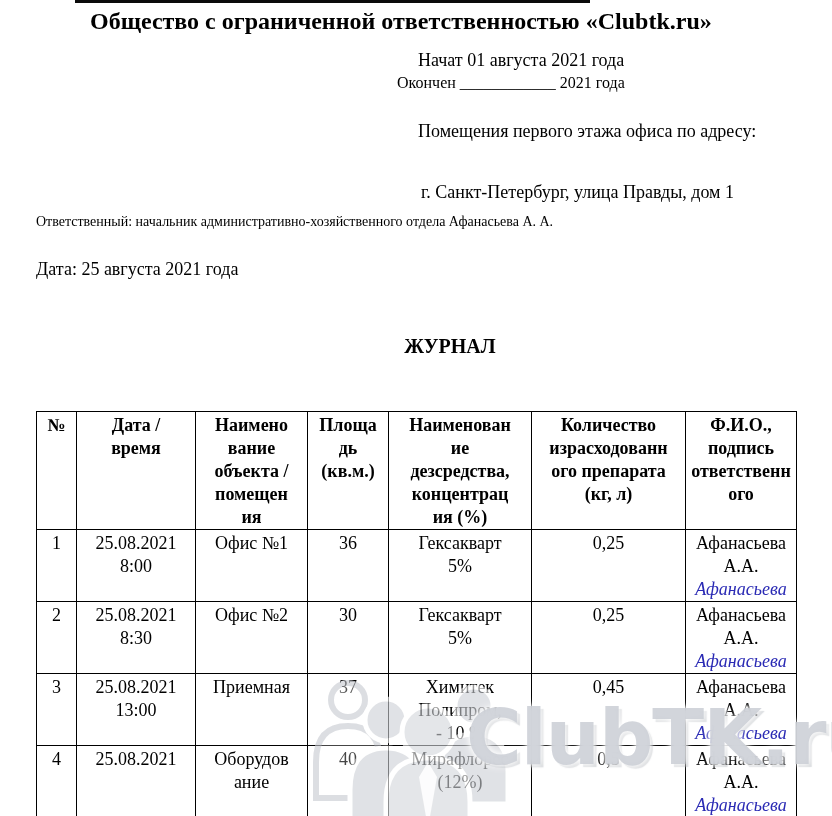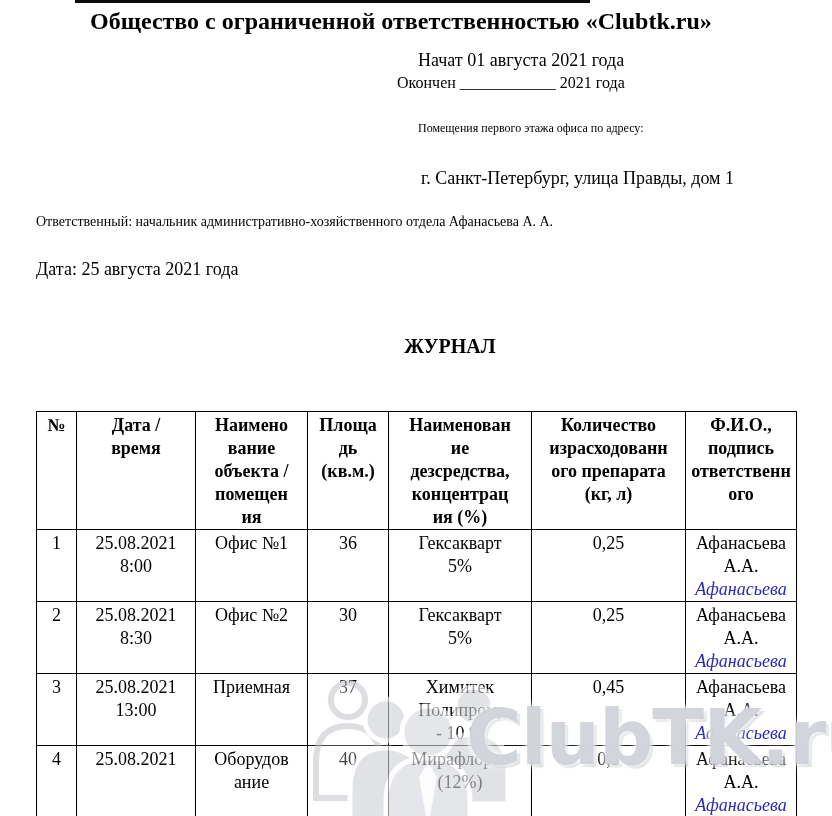--- a/index.html
+++ b/index.html
@@ -9,22 +9,22 @@
     font-family:"Liberation Serif","DejaVu Serif",serif;
     color:#000;
   }
   .abs{position:absolute;}
   
   #top-edge-line{left:75px;top:0;width:515px;height:3px;background:#0b0b0b;}
   
   #org-title{left:90px;top:8px;font-size:24px;font-weight:bold;white-space:nowrap;}
   #started-line{left:418px;top:50px;font-size:18px;white-space:nowrap;}
   #ended-line{left:397px;top:74px;font-size:16px;white-space:nowrap;}
-  #premises-line{left:418px;top:121px;font-size:12px;white-space:nowrap;}
-  #address-line{left:421px;top:168px;font-size:18px;white-space:nowrap;}
+  #premises-line{left:418px;top:121px;font-size:18px;white-space:nowrap;}
+  #address-line{left:421px;top:182px;font-size:18px;white-space:nowrap;}
   #responsible-line{left:36px;top:214px;font-size:14px;white-space:nowrap;}
   #date-line{left:36px;top:259px;font-size:18px;white-space:nowrap;}
   #journal-title{left:0;top:332px;width:832px;text-align:center;font-weight:bold;font-size:20px;line-height:28px;padding-left:34px;}
   
   #journal-table{left:36px;top:411px;}
   table{border-collapse:collapse;table-layout:fixed;width:761px;}
   th,td{
     border:1px solid #000;
     vertical-align:top;text-align:center;
     font-size:18px;line-height:23px;

